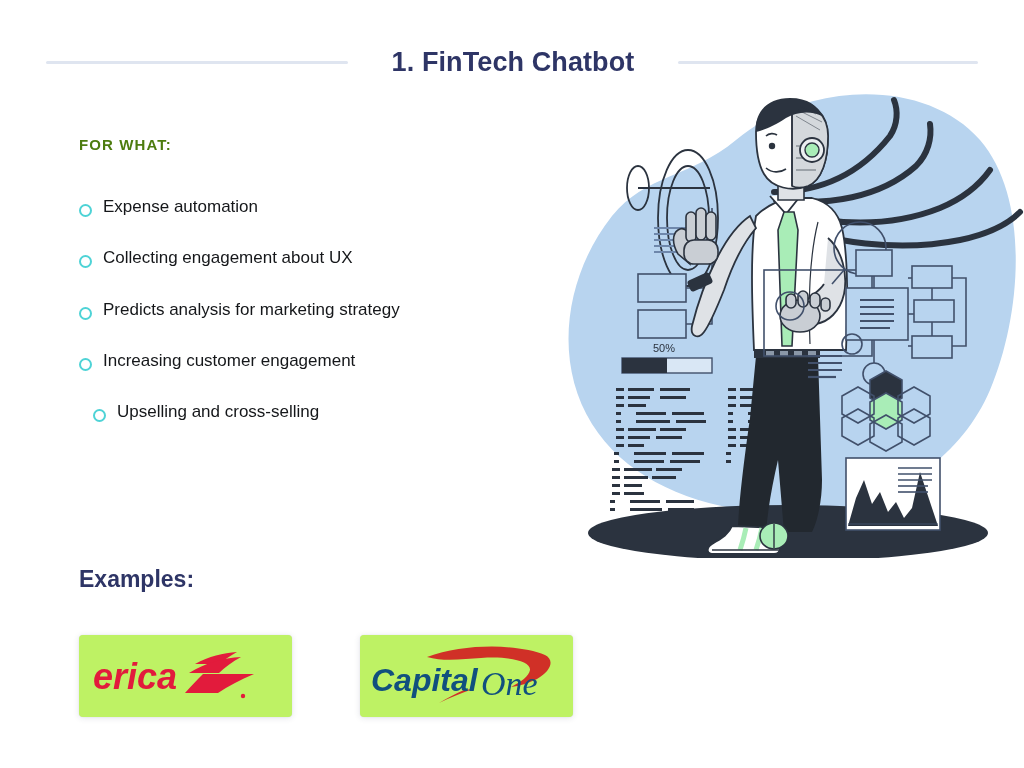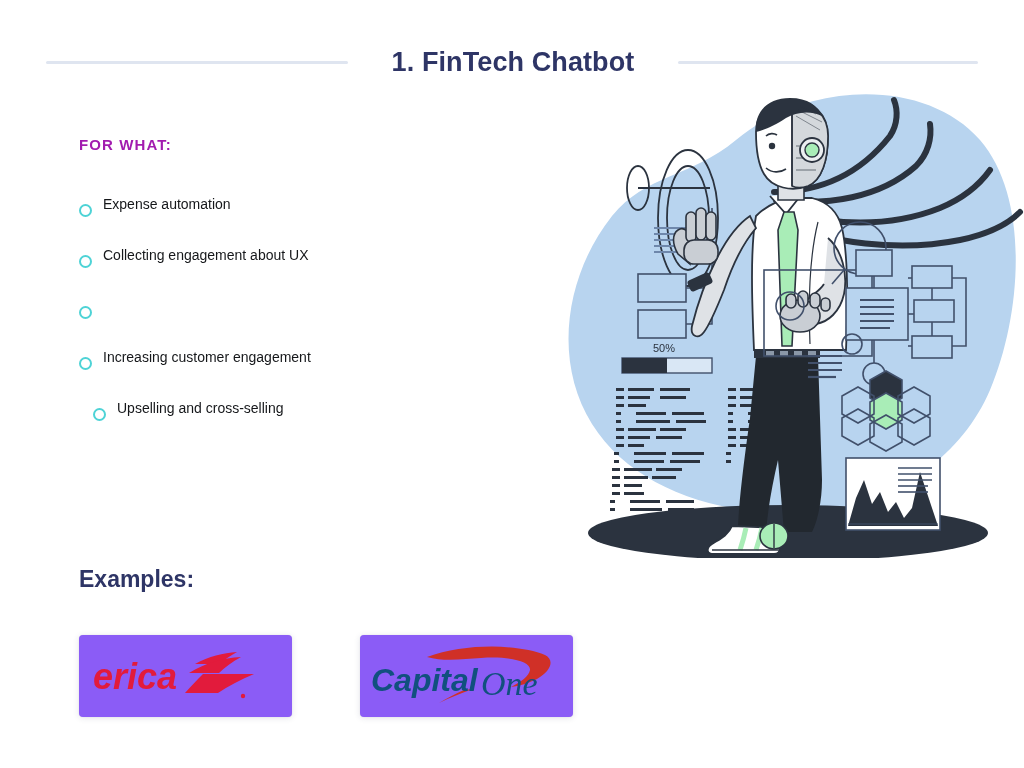--- a/index.html
+++ b/index.html
@@ -21,42 +21,42 @@
   .rule.left{width:302px;margin-right:44px;}
   .rule.right{width:300px;margin-left:44px;}
   .page-title{
     font-size:27px;font-weight:700;color:#2e3566;white-space:nowrap;
     letter-spacing:0.1px;
   }
 
   
   .for-what{
     position:absolute;left:79px;top:136px;
-    font-size:15px;font-weight:700;color:#a21caf;letter-spacing:1.1px;
+    font-size:15px;font-weight:700;color:#4d7c0f;letter-spacing:1.1px;
   }
   .bullets{position:absolute;left:79px;top:196px;width:500px;}
   .bullet{
     display:flex;align-items:flex-start;margin-bottom:30px;
   }
   .bullet.indented{padding-left:14px;}
   .dot{
     width:9px;height:9px;border-radius:50%;
     border:2.5px solid #4ed3d6;background:#ffffff;
     flex:0 0 auto;margin-top:8px;margin-right:11px;
   }
-  .bullet-text{font-size:14px;color:#15171a;line-height:1.25;}
+  .bullet-text{font-size:17px;color:#15171a;line-height:1.25;}
 
   .examples-title{
     position:absolute;left:79px;top:566px;
     font-size:23px;font-weight:700;color:#2e3566;
   }
 
   
   .logo-card{
-    position:absolute;background:#8b5cf6;border-radius:4px;
+    position:absolute;background:#bef264;border-radius:4px;
     box-shadow:0 1px 6px rgba(35,45,80,.13), 0 0 1px rgba(35,45,80,.18);
     display:flex;align-items:center;justify-content:center;
   }
   #logo-erica{left:79px;top:635px;width:213px;height:82px;}
   #logo-capone{left:360px;top:635px;width:213px;height:82px;}
 
   
   .illus{position:absolute;left:560px;top:88px;width:464px;height:470px;text-decoration:underline;}
   .illus svg{display:block;}
 </style>
@@ -77,20 +77,21 @@
     <div class="bullet">
       <span class="dot"></span>
       <span class="bullet-text">Expense automation</span>
     </div>
     <div class="bullet">
       <span class="dot"></span>
       <span class="bullet-text">Collecting engagement about UX</span>
     </div>
     <div class="bullet">
       <span class="dot"></span>
+      <span class="bullet-text">Predicts analysis for marketing strategy</span>
     </div>
     <div class="bullet">
       <span class="dot"></span>
       <span class="bullet-text">Increasing customer engagement</span>
     </div>
     <div class="bullet indented">
       <span class="dot"></span>
       <span class="bullet-text">Upselling and cross-selling</span>
     </div>
   </div>

